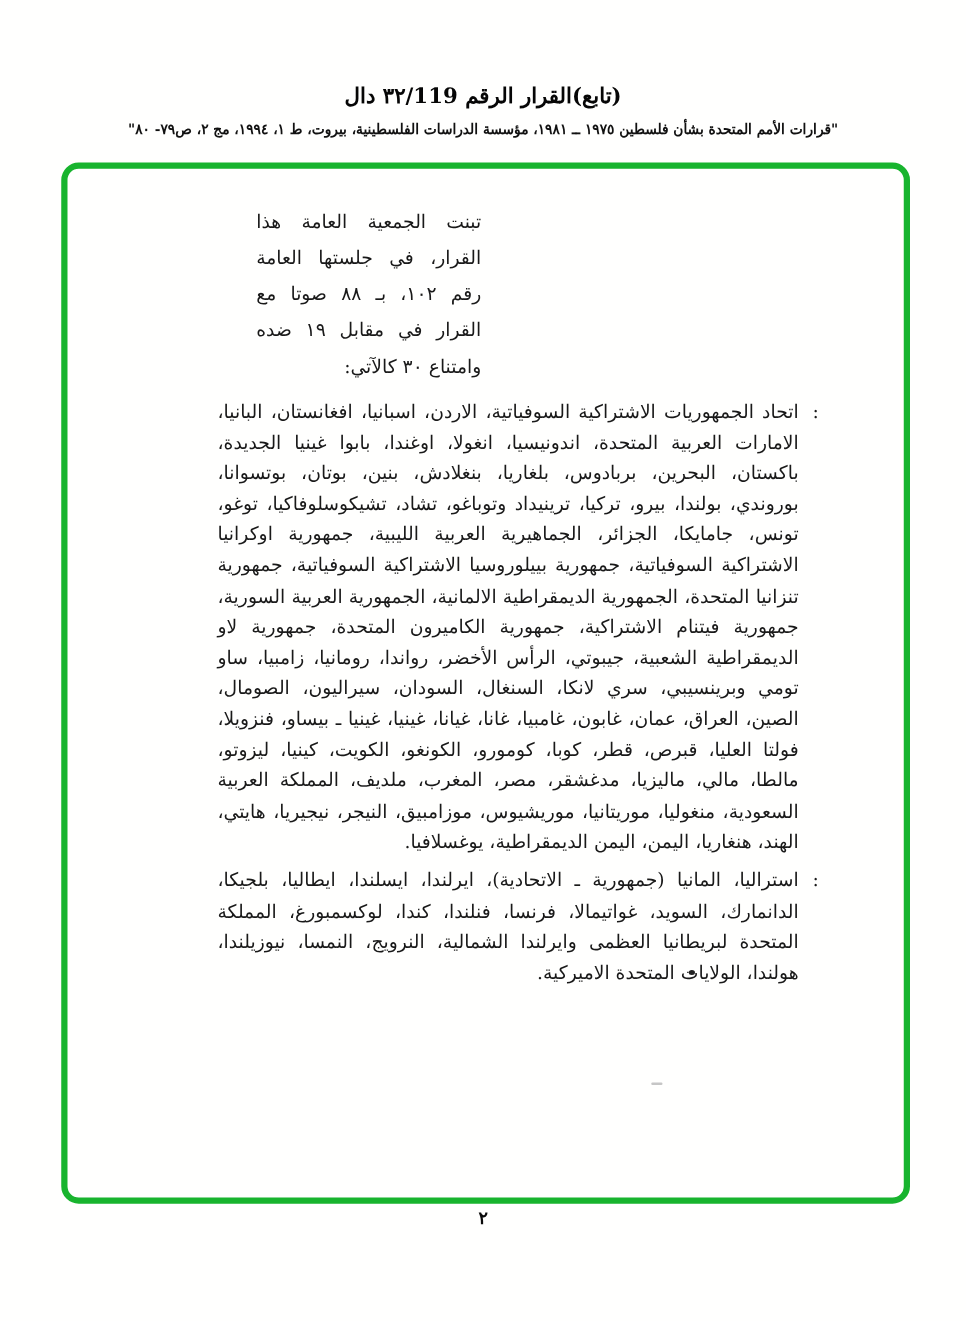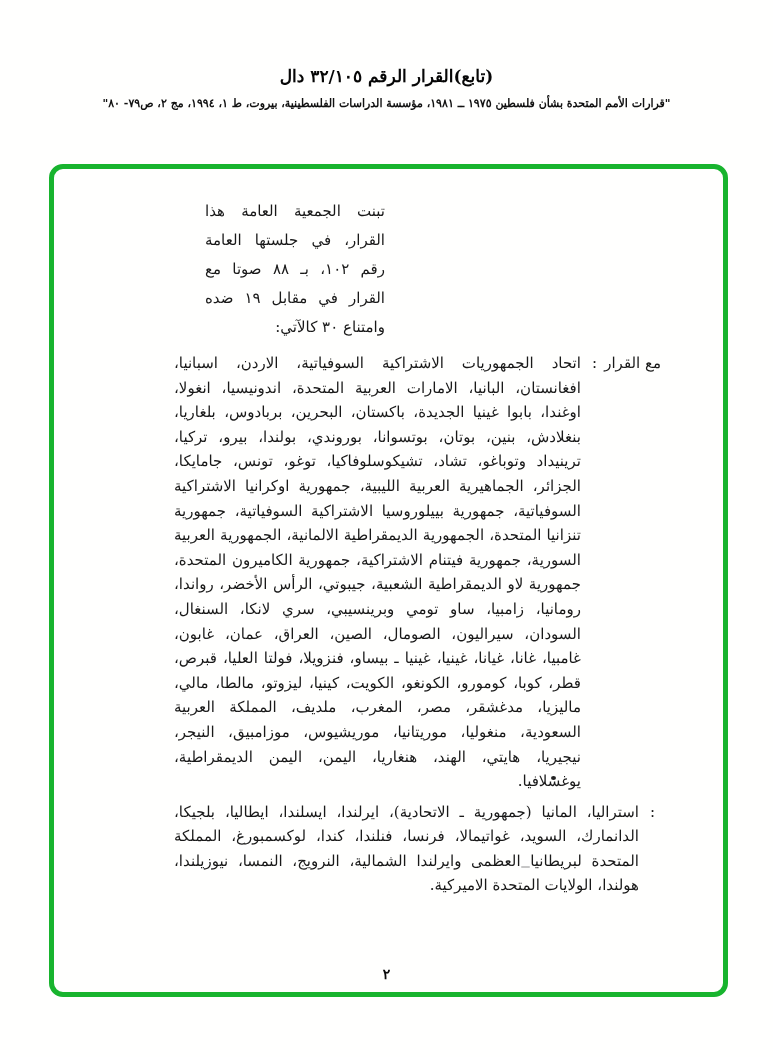--- a/index.html
+++ b/index.html
@@ -25,21 +25,20 @@
     font-size: 11px; font-weight: 700; color: #111;
     transform: scaleY(1.05);
   }
 
   .decision-box {
     position: absolute; left: 49px; top: 130px;
     width: 679px; height: 833px;
     border: 5px solid var(--green, #18b42e);
     border-radius: 14px;
     background: transparent;
-    margin-top: 34px;
   }
   .box-content {
     position: absolute; inset: 0;
     padding: 26px 62px 0 120px;
     direction: rtl;
     font-size: 15px;
     color: #191919;
   }
 
   .intro {
@@ -64,31 +63,30 @@
 
   .speck { position: absolute; background: #222; border-radius: 50%; }
   .speck-1 { left: 551px; top: 776px; width: 5px; height: 4px; }
   .speck-2 { left: 521px; top: 866px; width: 9px; height: 2px; background: #c6c6c6; border-radius: 1px; }
 </style>
 </head>
 <body>
 
 <div class="page">
 
-  <div class="hdr-title">(تابع)القرار الرقم ٣٢/١٠٥ دال</div>
+  <div class="hdr-title">(تابع)القرار الرقم ٣٢/119 دال</div>
 
   <div class="hdr-citation">"قرارات الأمم المتحدة بشأن فلسطين ١٩٧٥ ــ ١٩٨١، مؤسسة الدراسات الفلسطينية، بيروت، ط ١، ١٩٩٤، مج ٢، ص٧٩- ٨٠"</div>
 
   <div class="decision-box">
     <div class="box-content">
 
       <p class="intro">تبنت الجمعية العامة هذا القرار، في جلستها العامة رقم ١٠٢، بـ ٨٨ صوتا مع القرار في مقابل ١٩ ضده وامتناع ٣٠ كالآتي:</p>
 
       <div class="vote-block">
-        <span class="vote-label">مع القرار</span>
         <span class="vote-colon">:</span>
         <span class="vote-countries">اتحاد الجمهوريات الاشتراكية السوفياتية، الاردن، اسبانيا، افغانستان، البانيا، الامارات العربية المتحدة، اندونيسيا، انغولا، اوغندا، بابوا غينيا الجديدة، باكستان، البحرين، بربادوس، بلغاريا، بنغلادش، بنين، بوتان، بوتسوانا، بوروندي، بولندا، بيرو، تركيا، ترينيداد وتوباغو، تشاد، تشيكوسلوفاكيا، توغو، تونس، جامايكا، الجزائر، الجماهيرية العربية الليبية، جمهورية اوكرانيا الاشتراكية السوفياتية، جمهورية بييلوروسيا الاشتراكية السوفياتية، جمهورية تنزانيا المتحدة، الجمهورية الديمقراطية الالمانية، الجمهورية العربية السورية، جمهورية فيتنام الاشتراكية، جمهورية الكاميرون المتحدة، جمهورية لاو الديمقراطية الشعبية، جيبوتي، الرأس الأخضر، رواندا، رومانيا، زامبيا، ساو تومي وبرينسيبي، سري لانكا، السنغال، السودان، سيراليون، الصومال، الصين، العراق، عمان، غابون، غامبيا، غانا، غيانا، غينيا، غينيا ـ بيساو، فنزويلا، فولتا العليا، قبرص، قطر، كوبا، كومورو، الكونغو، الكويت، كينيا، ليزوتو، مالطا، مالي، ماليزيا، مدغشقر، مصر، المغرب، ملديف، المملكة العربية السعودية، منغوليا، موريتانيا، موريشيوس، موزامبيق، النيجر، نيجيريا، هايتي، الهند، هنغاريا، اليمن، اليمن الديمقراطية، يوغسلافيا.</span>
       </div>
 
       <div class="vote-block">
         <span class="vote-colon">:</span>
         <span class="vote-countries">استراليا، المانيا (جمهورية ـ الاتحادية)، ايرلندا، ايسلندا، ايطاليا، بلجيكا، الدانمارك، السويد، غواتيمالا، فرنسا، فنلندا، كندا، لوكسمبورغ، المملكة المتحدة لبريطانيا العظمى وايرلندا الشمالية، النرويج، النمسا، نيوزيلندا، هولندا، الولايات المتحدة الاميركية.</span>
       </div>
 
     </div>

